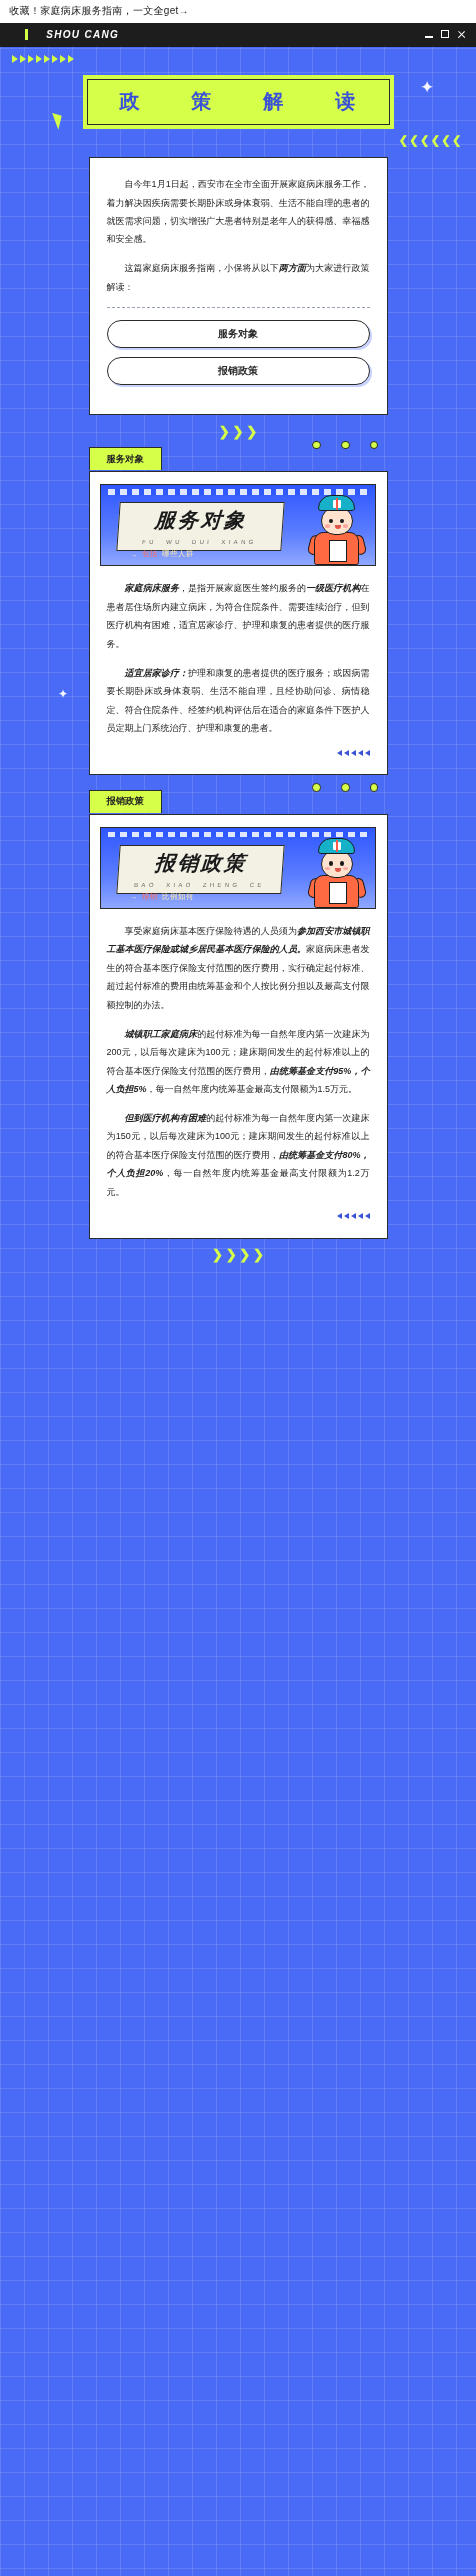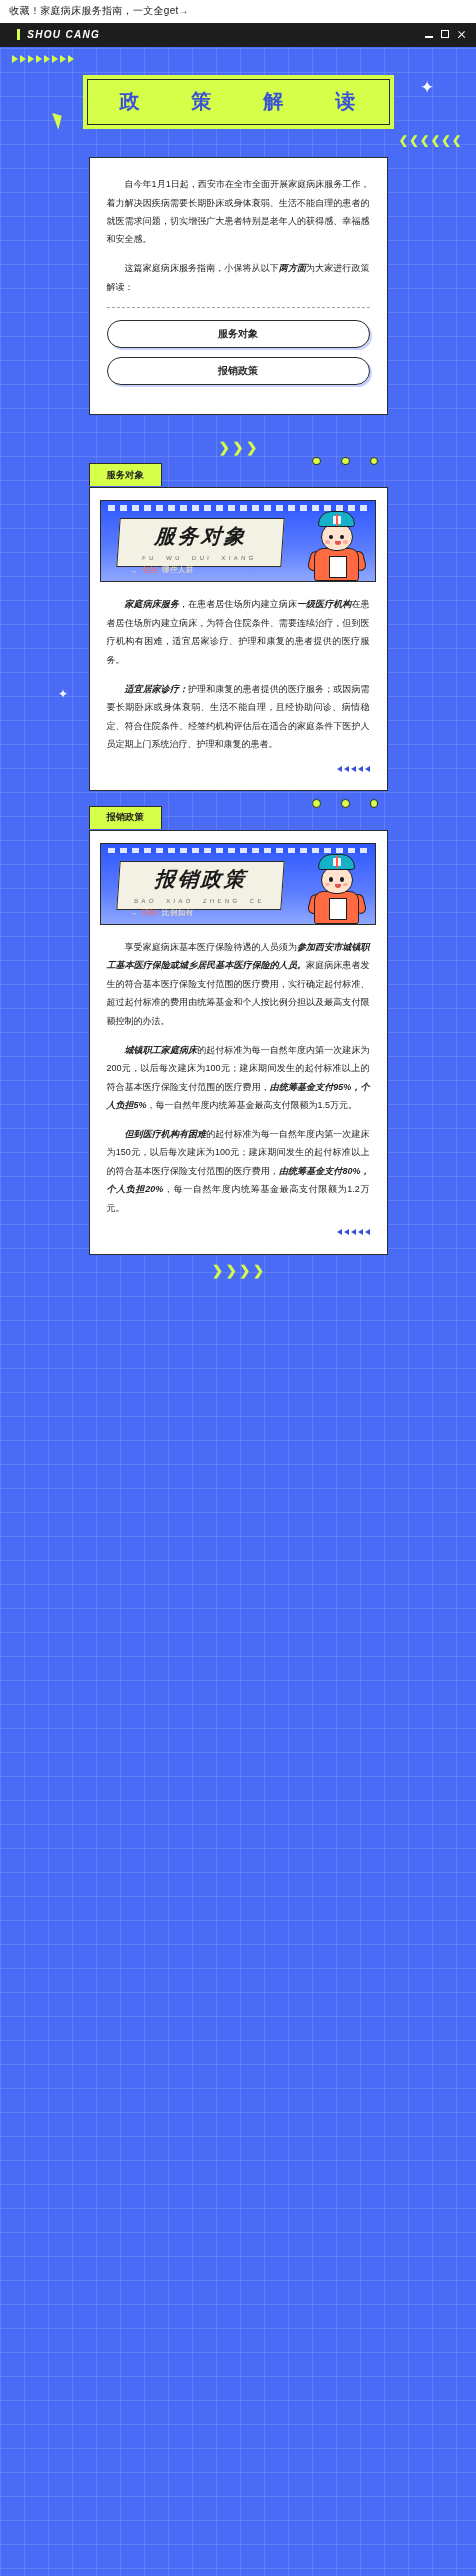--- a/index.html
+++ b/index.html
@@ -41,23 +41,23 @@
     display: flex;
     align-items: center;
     justify-content: space-between;
     padding: 0 9.3px 0 0;
     position: relative;
     z-index: 40;
   }
   .winbar .brand {
     display: flex;
     align-items: center;
-    gap: 7px;
+    gap: 18px;
     height: 100%;
-    padding-left: 17px;
+    padding-left: 25px;
   }
   .winbar .brand-bar {
     width: 3.3px; height: 11.2px; background: #d6ff4a; display: block;
   }
   .winbar .brand-text {
     color: #ffffff;
     font-size: 10px;
     font-weight: bold;
     font-style: italic;
     letter-spacing: 1.3px;
@@ -131,21 +131,21 @@
     top: 36px;
     width: 0; height: 0;
     border-left: 8.6px solid #d6ff4a;
     border-top: 6px solid transparent;
     border-bottom: 12px solid transparent;
     transform: rotate(-20deg);
   }
 
   
   .card {
-    margin: 16px auto;
+    margin: 0 auto;
     width: 299px;
     background: #ffffff;
     border: 1.3px solid #2b2b2b;
     position: relative;
   }
   .card.intro { margin-top: 10.6px; padding: 17px 17px 20px 17px; }
 
   p.para {
     font-size: 9px;
     line-height: 2.05;
@@ -406,21 +406,21 @@
           <span class="n-eye r"></span>
         <span class="n-blush l"></span>
           <span class="n-blush r"></span>
         <span class="n-mouth"></span>
       </div>
       <div class="n-cap"></div>
     </div>
   </div>
 
   <p class="para">
-    <b>家庭病床服务</b><span>，在患者居住场所内建立病床</span><b>一级医疗机构</b><span>在患者居住场所内建立病床，为符合住院条件、需要连续治疗，但到医疗机构有困难，适宜居家诊疗、护理和康复的患者提供的医疗服务。</span>
+    <b>家庭病床服务</b><span>，是指开展家庭医生签约服务的</span><b>一级医疗机构</b><span>在患者居住场所内建立病床，为符合住院条件、需要连续治疗，但到医疗机构有困难，适宜居家诊疗、护理和康复的患者提供的医疗服务。</span>
   </p>
   <p class="para">
     <b>适宜居家诊疗：</b><span>护理和康复的患者提供的医疗服务；或因病需要长期卧床或身体衰弱、生活不能自理，且经协助问诊、病情稳定、符合住院条件、经签约机构评估后在适合的家庭条件下医护人员定期上门系统治疗、护理和康复的患者。</span>
   </p>
 
   <div class="card-arrows">
     <i class="ca"></i>
       <i class="ca"></i>
       <i class="ca"></i>
       <i class="ca"></i>

